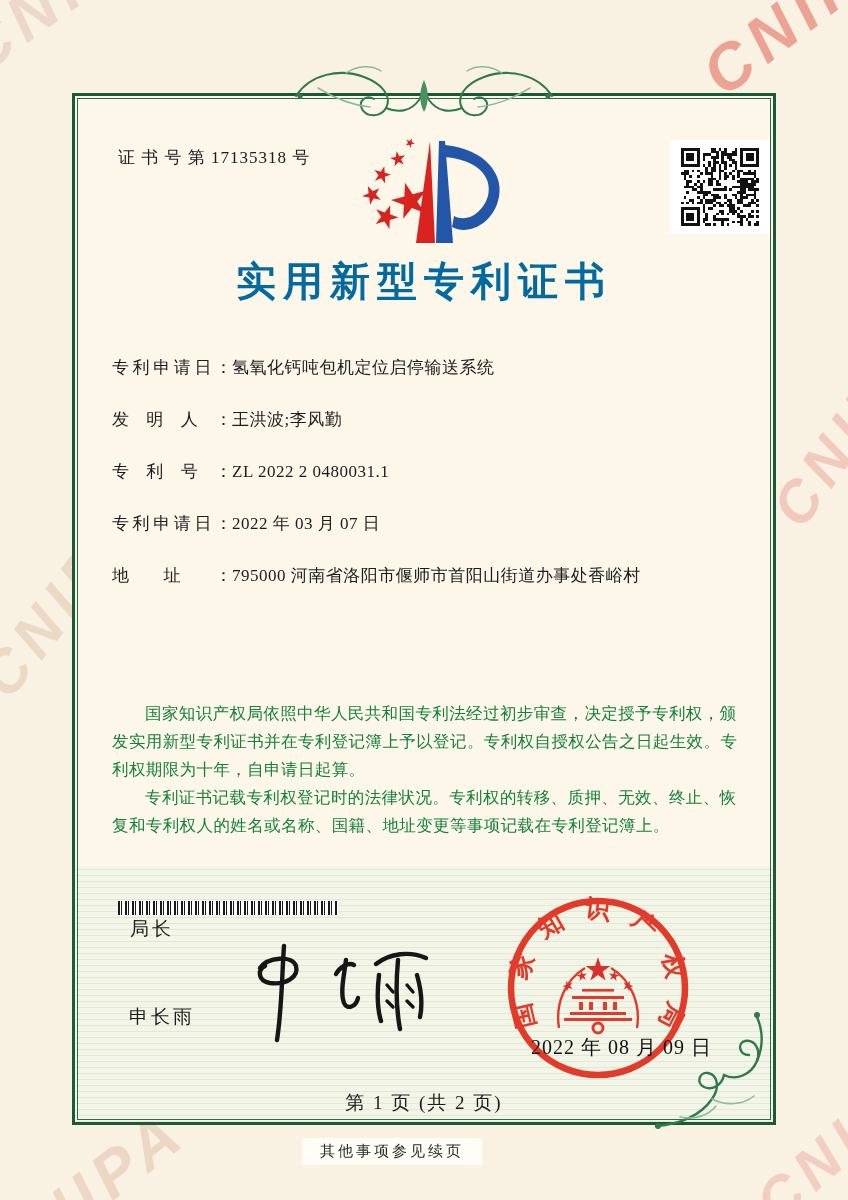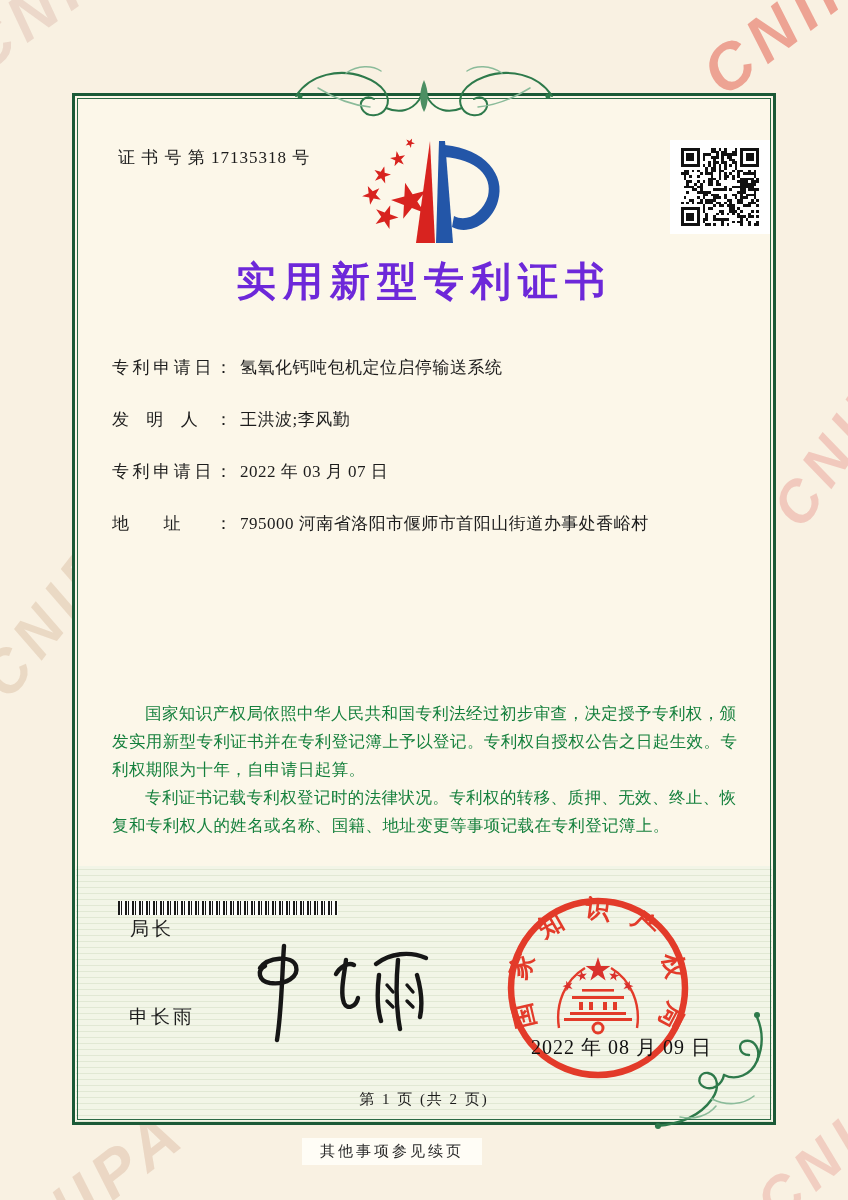--- a/index.html
+++ b/index.html
@@ -28,28 +28,28 @@
 
   .ornament-top{position:absolute;left:288px;top:56px;}
   .ornament-corner{position:absolute;left:650px;top:1004px;}
 
   
   .cert-no{position:absolute;left:118px;top:146px;font-size:17px;letter-spacing:1px;}
   .logo{position:absolute;left:350px;top:133px;}
   .qr-wrap{position:absolute;left:670px;top:140px;width:100px;height:94px;background:#ffffff;
       display:flex;align-items:center;justify-content:center;}
   .title{position:absolute;left:0;top:254px;width:100%;text-align:center;
-      font-size:40px;font-weight:700;letter-spacing:7px;color:#6d28d9;}
+      font-size:40px;font-weight:700;letter-spacing:7px;color:#0369a1;}
 
   
   .fields{position:absolute;left:112px;top:356px;width:660px;}
   .frow{height:52px;line-height:23px;font-size:17px;white-space:nowrap;}
   .flabel{display:inline-block;width:120px;text-align:justify;text-align-last:justify;
       vertical-align:top;}
-  .fvalue{margin-left:8px;letter-spacing:.5px;}
+  .fvalue{margin-left:0;letter-spacing:.5px;}
   .gap{display:inline-block;width:38px;}
 
   
   .paras{position:absolute;left:112px;top:700px;width:634px;font-size:16.5px;
       line-height:28px;letter-spacing:.4px;color:#15803d;}
   .paras p{margin:0;text-indent:2em;}
 
   .barcode{position:absolute;left:118px;top:901px;width:220px;height:14px;
       background:repeating-linear-gradient(90deg,
         #1a1a1a 0 2px,#fdfdfd 2px 3px,#1a1a1a 3px 4px,#fdfdfd 4px 7px,
@@ -57,21 +57,21 @@
 
   .issuer-title{position:absolute;left:130px;top:916px;font-size:19px;letter-spacing:3px;}
   .issuer-name{position:absolute;left:129px;top:1004px;font-size:19px;letter-spacing:3px;}
   .signature{position:absolute;left:238px;top:934px;}
 
   .seal{position:absolute;left:506px;top:896px;}
   .seal-date{position:absolute;left:531px;top:1034px;font-size:20px;letter-spacing:1px;
       color:#111;z-index:3;}
 
   .page-indicator{position:absolute;left:0;top:1090px;width:848px;text-align:center;
-      font-size:15px;letter-spacing:2px;}
+      font-size:19px;letter-spacing:2px;}
   .bottom-note{position:absolute;left:0;top:1138px;width:784px;text-align:center;}
   .bottom-note span{display:inline-block;background:#fffdf6;padding:4px 18px;
       font-size:15px;letter-spacing:3px;color:#2a2a2a;}
 </style>
 </head>
 <body>
 
 <div class="page">
 
   <div class="wm wm1">CNIPA</div>
@@ -143,20 +143,23 @@
   </div>
 
   <div class="title">实用新型专利证书</div>
 
   <div class="fields">
     <div class="frow">
       <span class="flabel">专利申请日：</span><span class="fvalue">氢氧化钙吨包机定位启停输送系统</span>
     </div>
     <div class="frow">
       <span class="flabel">发明人：</span><span class="fvalue">王洪波;李风勤</span>
+    </div>
+    <div class="frow">
+      <span class="flabel">专利号：</span><span class="fvalue">ZL 2022 2 0480031.1</span>
     </div>
     <div class="frow">
       <span class="flabel">专利申请日：</span><span class="fvalue">2022 年 03 月 07 日</span>
     </div>
     <div class="frow">
       <span class="flabel">地址：</span><span class="fvalue">795000 河南省洛阳市偃师市首阳山街道办事处香峪村</span>
     </div>
   </div>
 
   <div class="paras">

